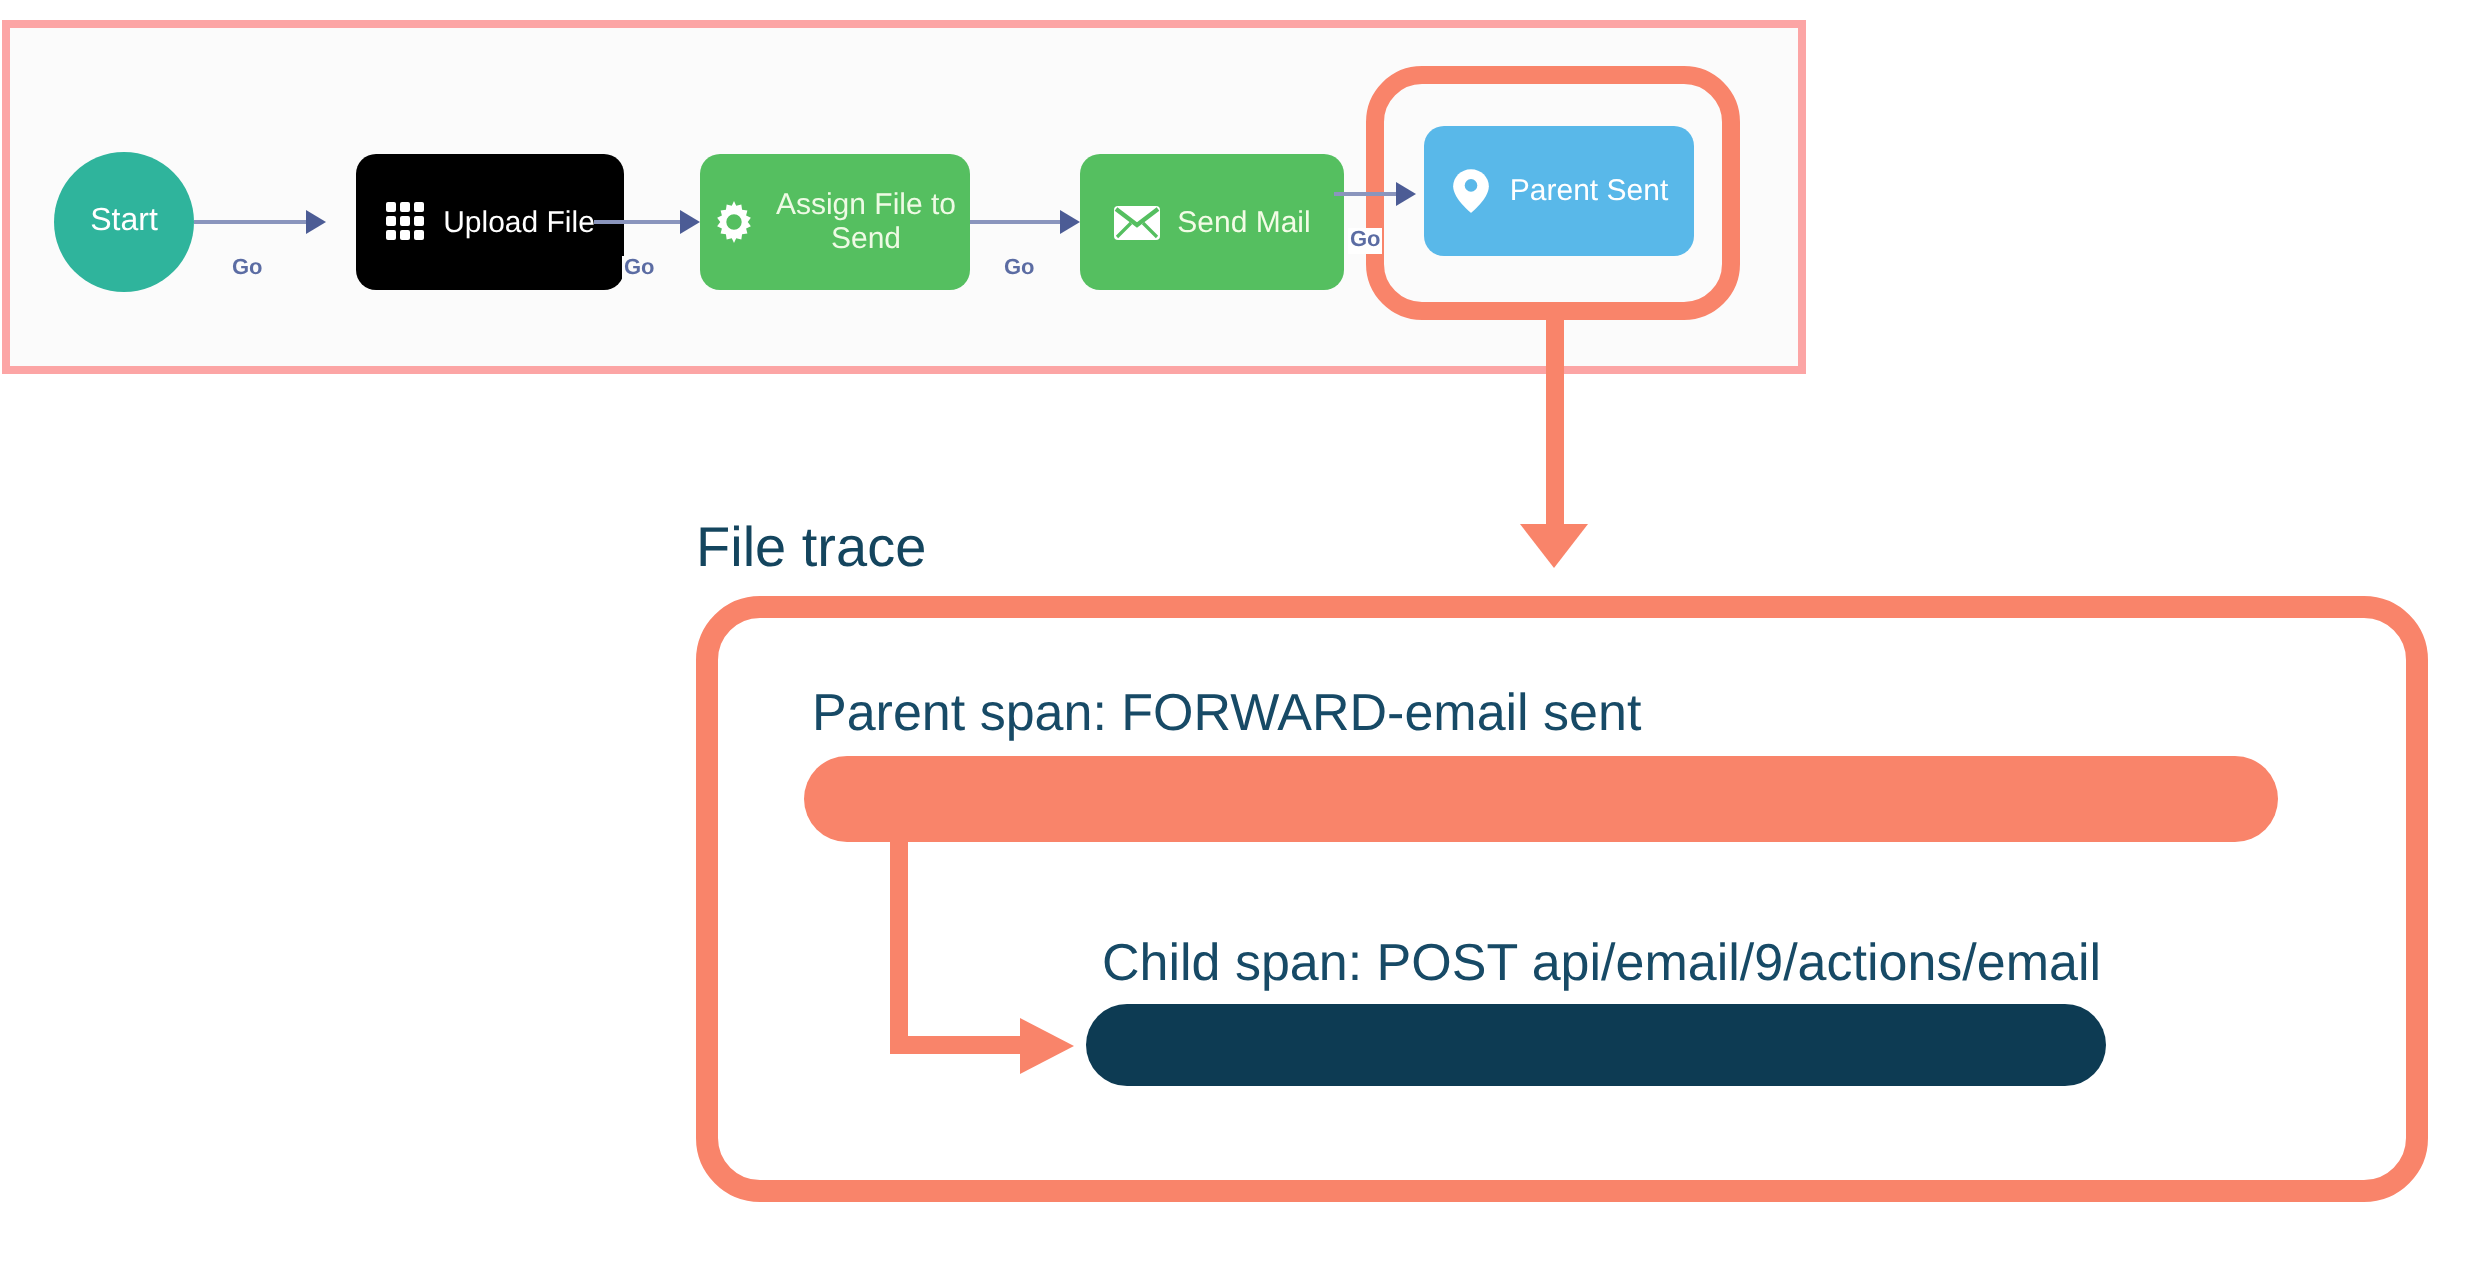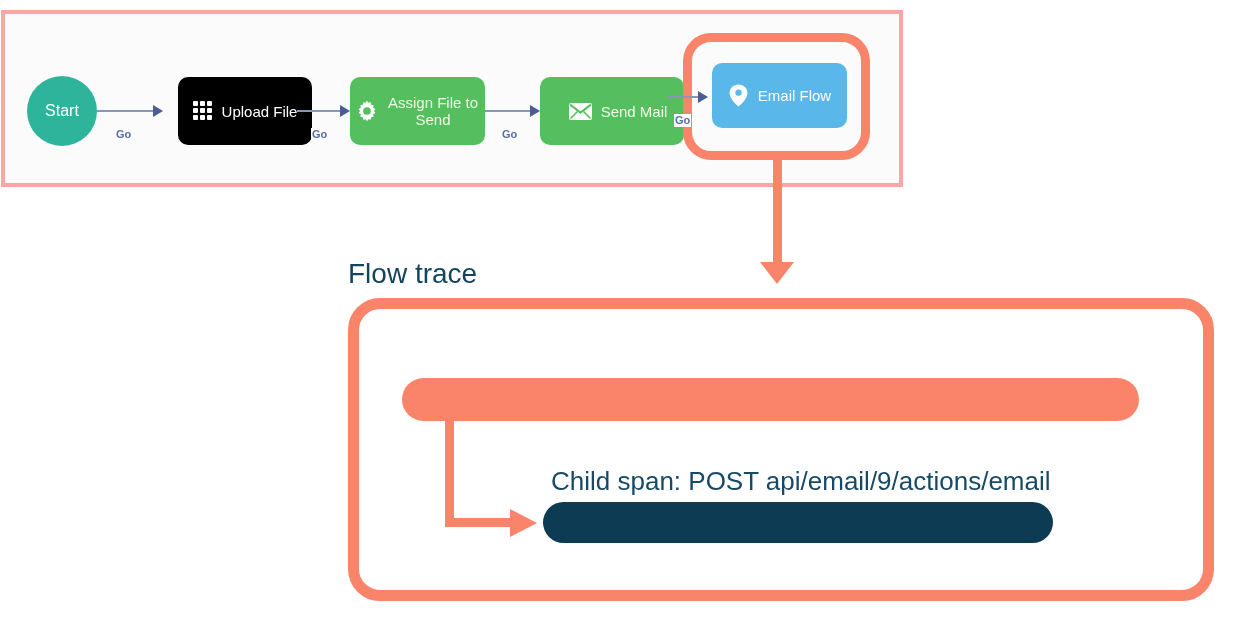--- a/index.html
+++ b/index.html
@@ -18,21 +18,21 @@
     color:#ffffff;font-size:16px;
   }
   .node{
     position:absolute;top:63px;height:68px;border-radius:10px;
     display:flex;align-items:center;justify-content:center;gap:9px;
     color:#ffffff;font-size:15px;line-height:17px;text-align:center;
   }
   .node .icon{flex:0 0 auto;display:flex;align-items:center;}
   .node-upload{left:173px;width:134px;background:#000000;}
   .node-assign{left:345px;width:135px;background:#55bf60;color:#eefae4;}
-  .node-send{left:535px;width:132px;background:#55bf60;color:#f3fce6;padding-left:12px;}
+  .node-send{left:535px;width:132px;background:#55bf60;color:#f3fce6;}
   .node-email{left:712px;top:63px;width:135px;height:65px;background:#59b8e9;}
   .node-label{max-width:92px;}
   
   .conn-line{position:absolute;height:2px;background:#8a95bd;}
   .go-label{
     position:absolute;font-size:11px;font-weight:bold;color:#5b6ca3;
     background:#fbfbfb;padding:0 1px;line-height:13px;margin-top:24px;
   }
   .conn-arrow{
     position:absolute;width:0;height:0;
@@ -149,31 +149,32 @@
   <span class="go-label" style="left:674px;top:90px;z-index:5;background:#ffffff;">Go</span>
   <div class="conn-arrow" style="left:698px;top:91px;z-index:5;"></div>
 
   <div class="node node-email" style="z-index:4;">
     <span class="icon">
       <svg width="21" height="23" viewBox="0 0 24 26">
         <path fill="#ffffff" d="M12 0.5 C6.2 0.5 1.8 5 1.8 10.3 C1.8 17.4 12 25.5 12 25.5 C12 25.5 22.2 17.4 22.2 10.3 C22.2 5 17.8 0.5 12 0.5 Z"></path>
         <circle cx="12" cy="9.8" r="3.6" fill="#59b8e9"></circle>
       </svg>
     </span>
-    <span class="node-label">Email Flow</span>
+    <span class="node-label">Parent Sent</span>
   </div>
 
   <div class="highlight-rect"></div>
 
   <div class="down-arrow-line"></div>
   <div class="down-arrow-head"></div>
 
-  <div class="trace-title">Flow trace</div>
+  <div class="trace-title">File trace</div>
   <div class="trace-box"></div>
 
+  <div class="parent-label">Parent span: FORWARD-email sent</div>
   <div class="parent-bar"></div>
 
   <div class="l-conn-v"></div>
   <div class="l-conn-h"></div>
   <div class="l-conn-head"></div>
 
   <div class="child-label">Child span: POST api/email/9/actions/email</div>
   <div class="child-bar"></div>
 
 </div>

